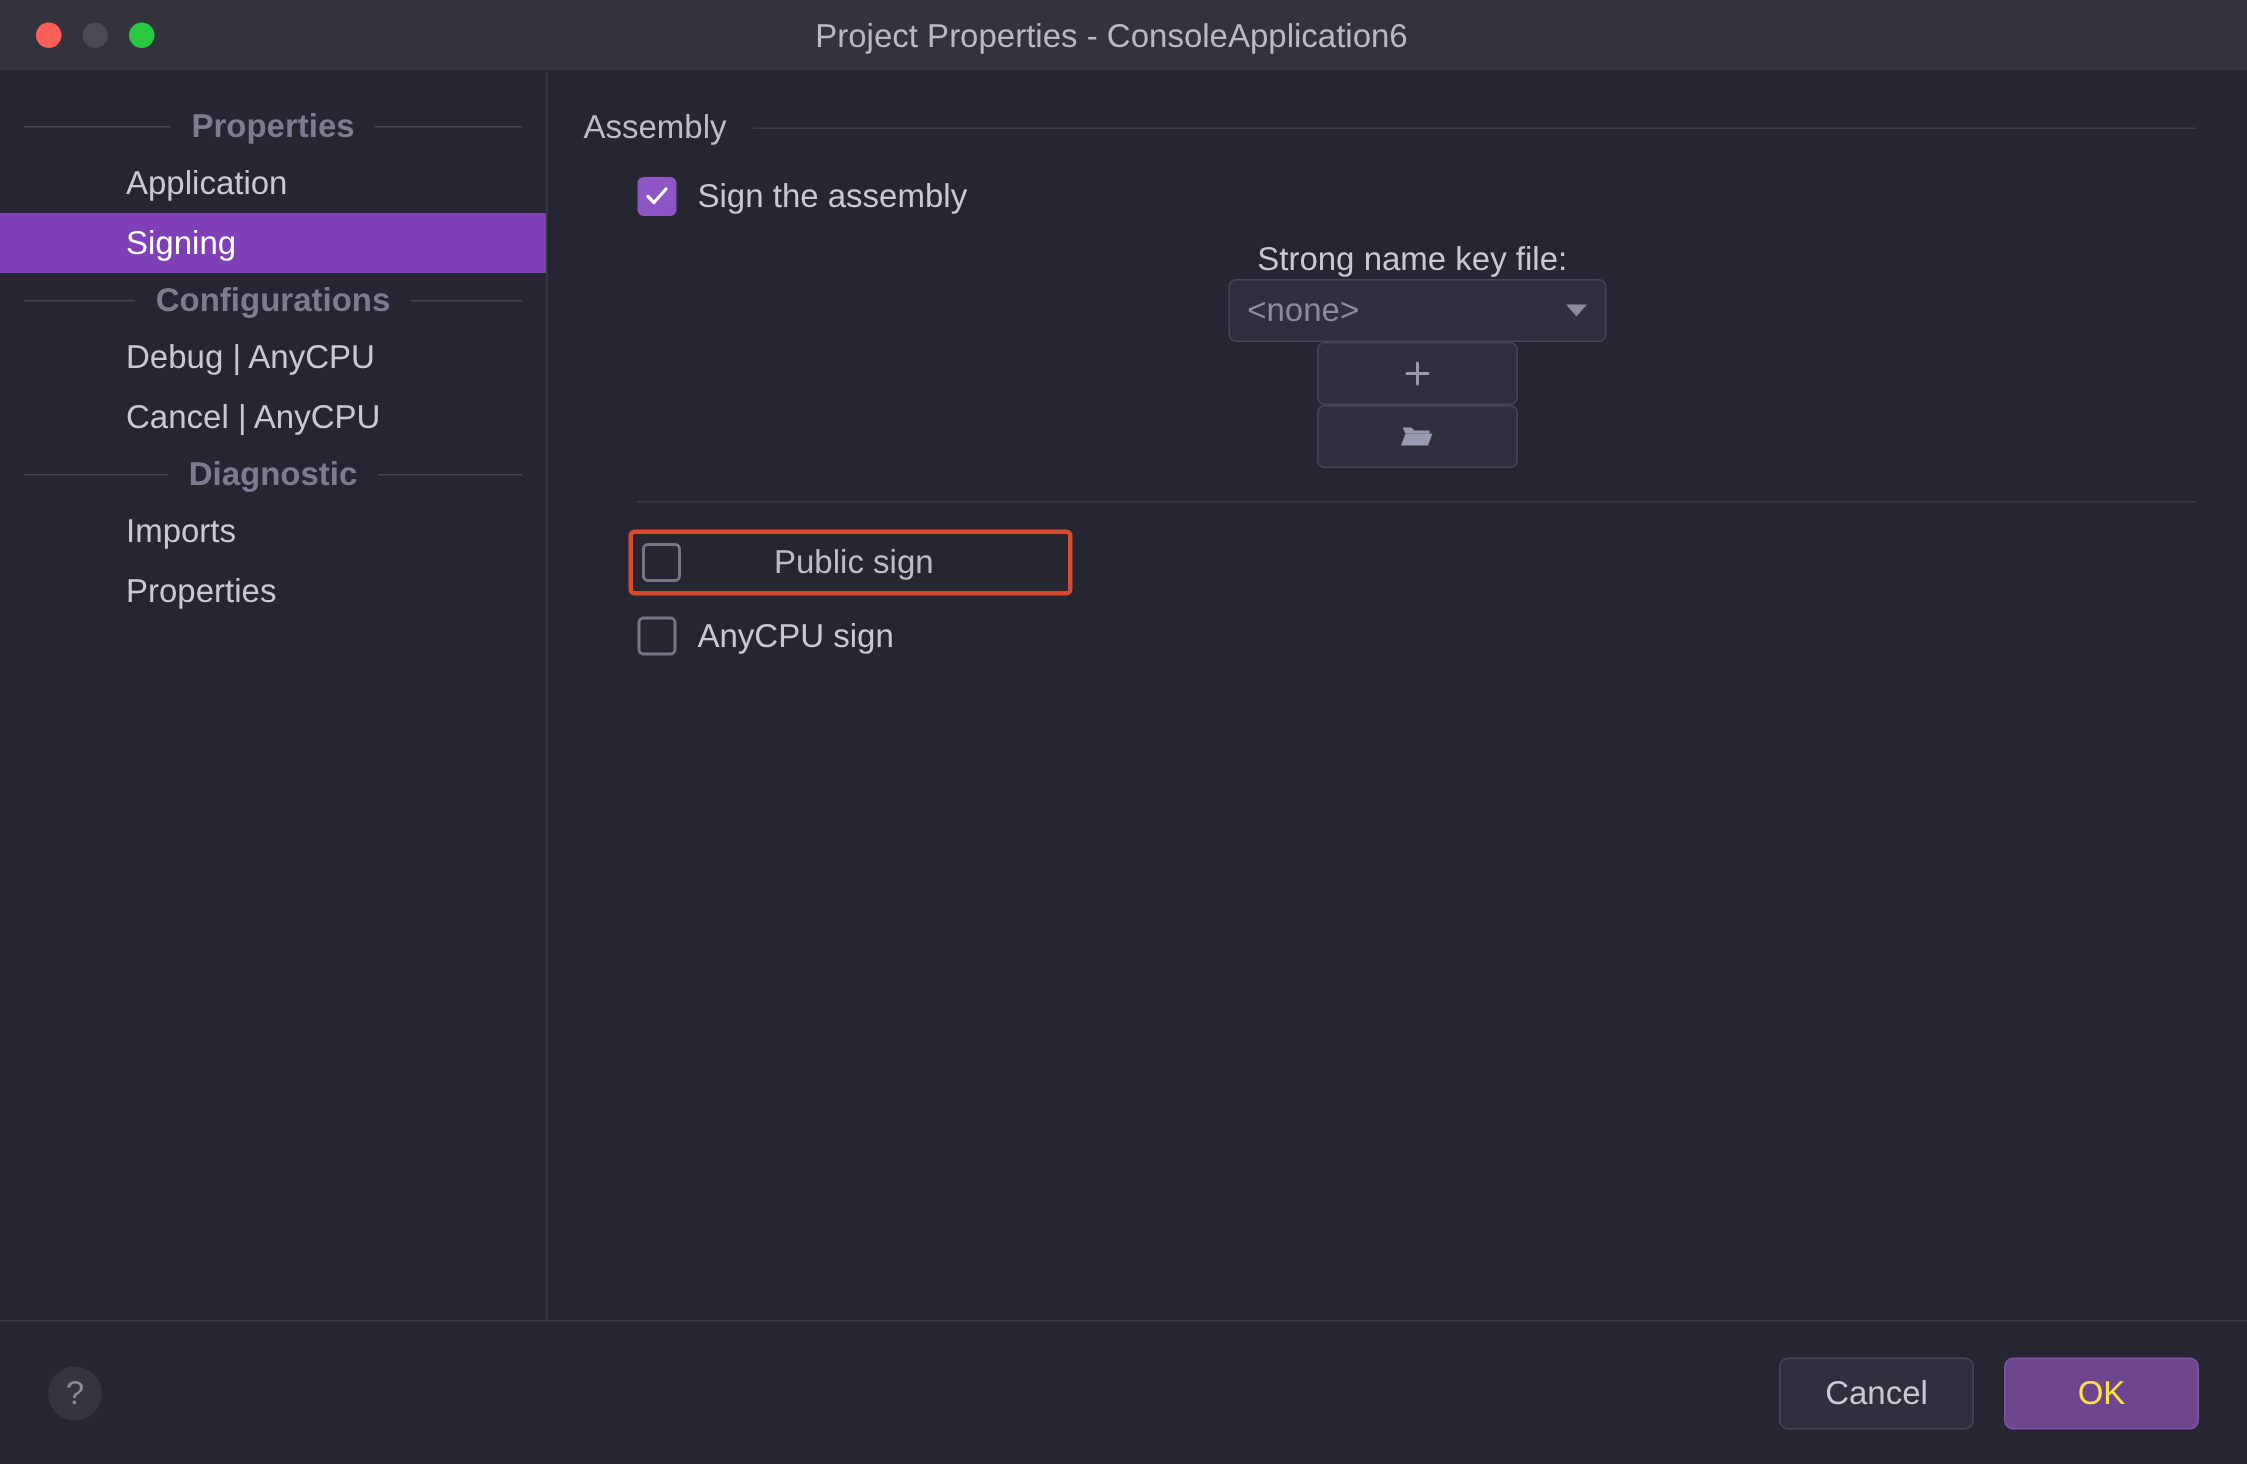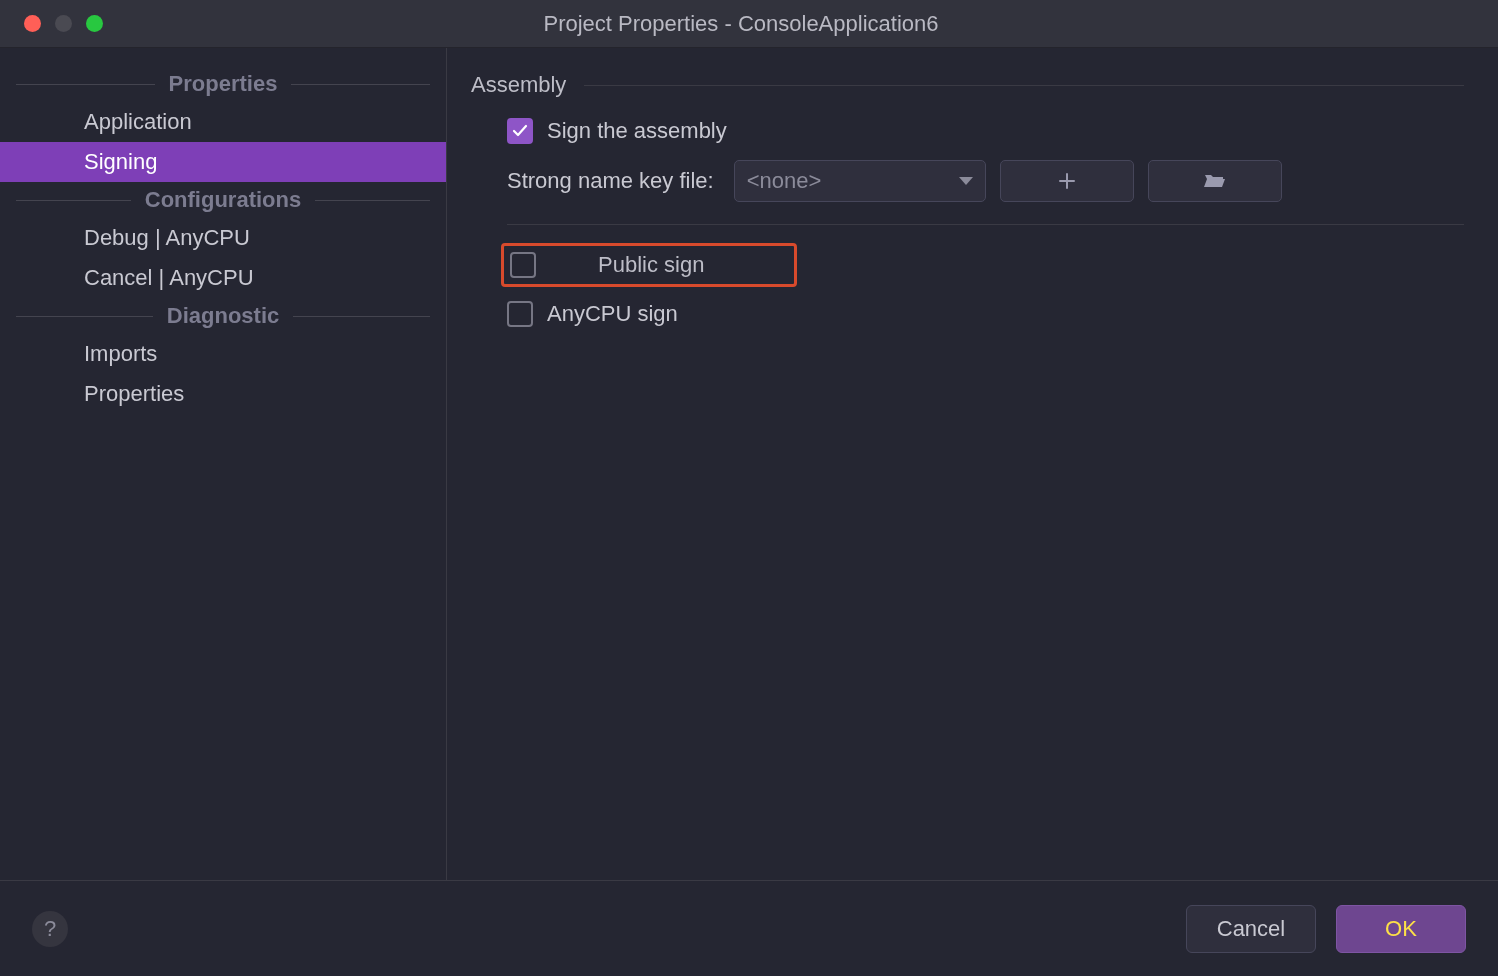--- a/index.html
+++ b/index.html
@@ -46,21 +46,21 @@
   
   .main {
     position: absolute;
     top: 48px; left: 0; right: 0; bottom: 96px;
     display: flex;
     background: #252632;
   }
 
   
   .sidebar {
-    width: 447px;
+    width: 365px;
     border-right: 1px solid #3a3a44;
     padding-top: 18px;
   }
   .side-group-header {
     display: flex;
     align-items: center;
     padding: 0 16px;
     height: 36px;
     color: #7c7c90;
     font-size: 22px;
@@ -134,22 +134,22 @@
     background: #8e55c7;
     border-color: #8e55c7;
   }
   .checkbox.checked svg { display: block; }
   .checkbox svg { display: none; }
 
   .key-row {
     display: flex;
     align-items: center;
     padding-left: 36px;
-    gap: 14px;
     margin-bottom: 22px;
+    flex-direction: column;
   }
   .key-row .klabel {
     color: #c9c9d2;
     font-size: 22px;
     margin-right: 6px;
   }
   .dropdown {
     flex: none;
     width: 252px;
     height: 42px;

